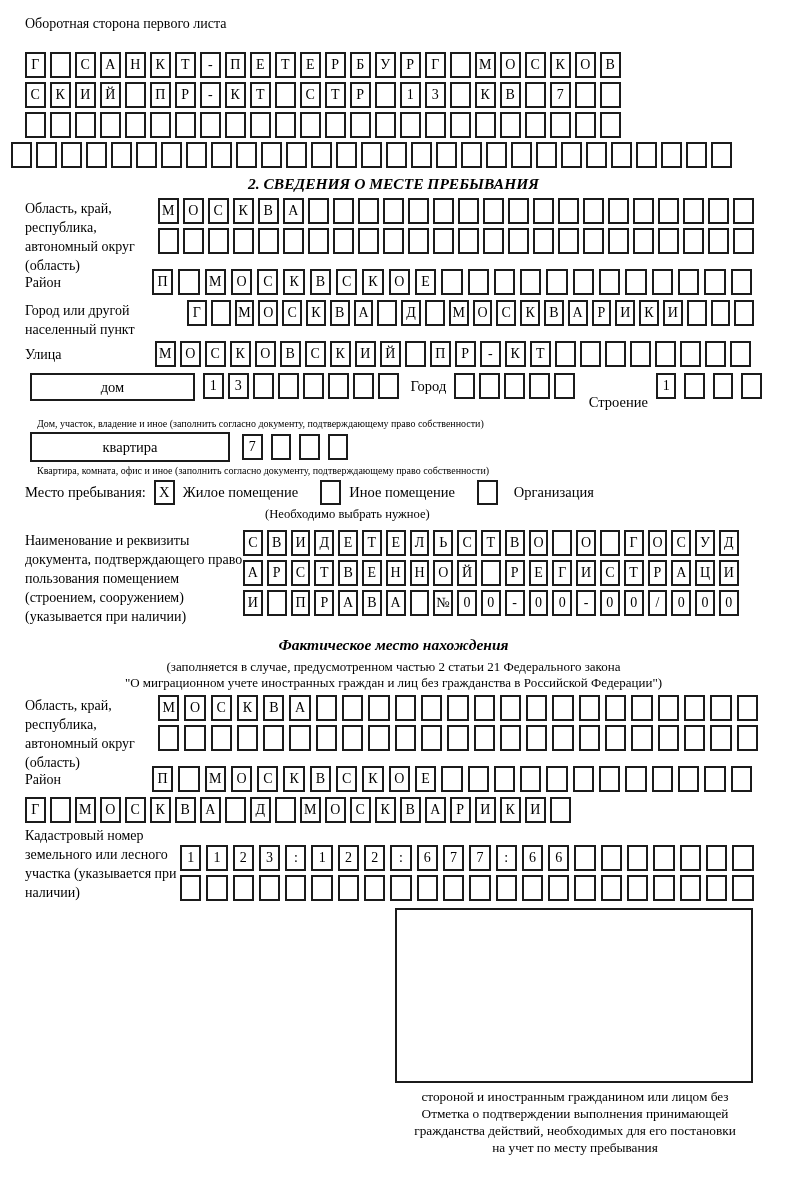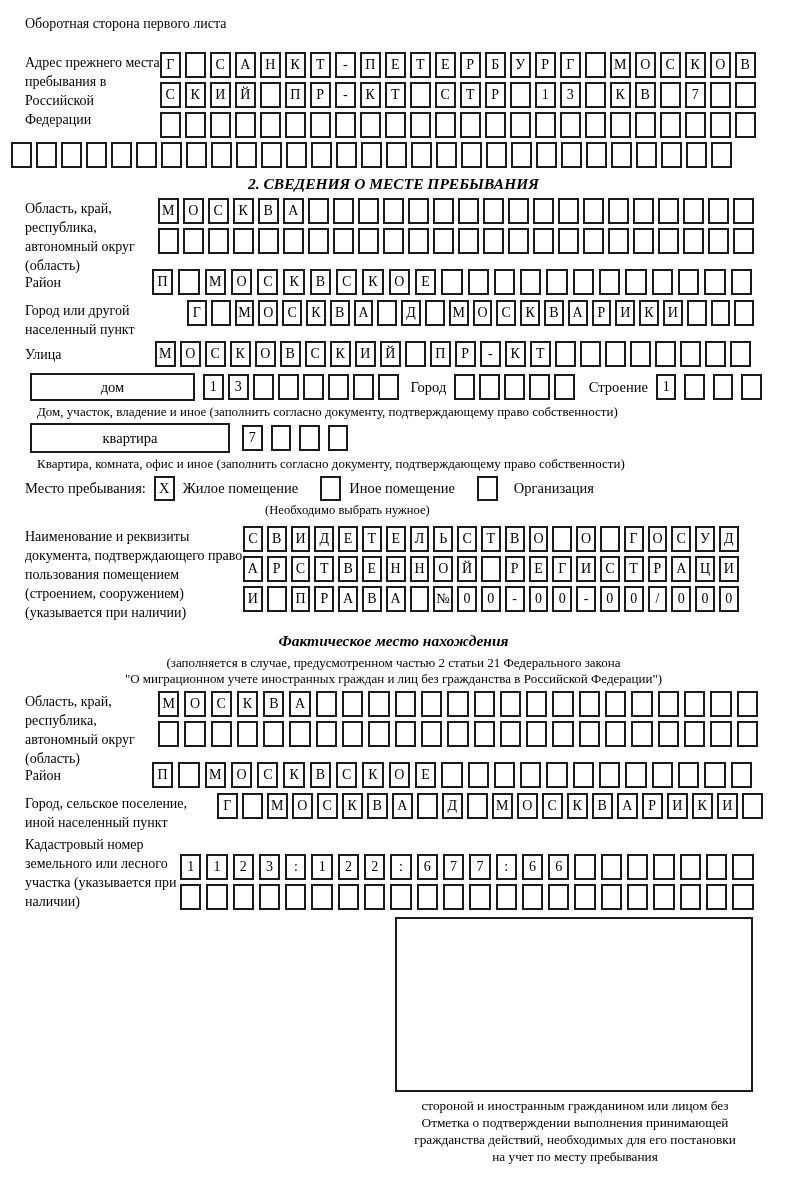--- a/index.html
+++ b/index.html
@@ -17,21 +17,21 @@
   .cellrow{ display:flex;gap:4.5px;flex:none; }
   .cell{
     width:20.5px;height:26px;box-sizing:border-box;flex:none;
     border:2px solid #1b1b1b;text-align:center;
     font-size:14px;line-height:22px;background:#fff;
   }
   .p26{ gap:5px; } .p26 .cell{ width:21.3px; }
   .p24{ gap:4px; } .p24 .cell{ width:19.8px; }
   .fullrow{ margin-left:-14px;margin-top:4px; }
   .note{ font-size:12.6px;text-align:center;margin:4px 0 2px 0; }
-  .note-left{ font-size:13px;text-align:left;margin:3px 0 3px 12px; }
+  .note-left{ font-size:10px;text-align:left;margin:3px 0 3px 12px; }
   .sec-title{ font-size:15.5px;font-weight:bold;text-align:center;margin:7px 0 5px 0;font-style:italic; }
   .sub{ font-size:13px;text-align:center;line-height:16px; }
   .mb4{ margin-bottom:4px; }
   .bigbox{
     box-sizing:border-box;height:28px;border:2px solid #1b1b1b;
     display:flex;align-items:center;justify-content:center;
     font-size:14.5px;flex:none;background:#fff;
   }
   .cbx{
     width:21px;height:25px;box-sizing:border-box;border:2px solid #1b1b1b;
@@ -52,21 +52,20 @@
   .tight{ margin-top:-6px; }
 </style>
 </head>
 <body>
 
 <div class="page">
 
   <div class="hdr">Оборотная сторона первого листа</div>
 
   <div class="frow">
-    <div class="lbl" style="width:135px">Адрес прежнего места пребывания в Российской Федерации</div>
     <div class="grids">
       <div class="cellrow">
           <div class="cell">Г</div>
           <div class="cell"></div>
           <div class="cell">С</div>
           <div class="cell">А</div>
           <div class="cell">Н</div>
           <div class="cell">К</div>
           <div class="cell">Т</div>
           <div class="cell">-</div>
@@ -315,41 +314,41 @@
         <div class="cell"></div>
         <div class="cell"></div>
         <div class="cell"></div>
         <div class="cell"></div>
         <div class="cell"></div>
         <div class="cell"></div>
         <div class="cell"></div>
       </div>
   </div>
 
-  <div class="frow" style="margin-top:5px;align-items:center">
+  <div class="frow" style="margin-top:5px;align-items:flex-start">
     <div class="bigbox" style="width:165px;margin-left:5px;margin-right:8px">дом</div>
     <div class="cellrow">
         <div class="cell">1</div>
         <div class="cell">3</div>
         <div class="cell"></div>
         <div class="cell"></div>
         <div class="cell"></div>
         <div class="cell"></div>
         <div class="cell"></div>
         <div class="cell"></div>
       </div>
     <span class="lbl-inline" style="margin:0 8px 0 12px">Город</span>
     <div class="cellrow">
         <div class="cell"></div>
         <div class="cell"></div>
         <div class="cell"></div>
         <div class="cell"></div>
         <div class="cell"></div>
       </div>
-    <span class="lbl-inline" style="margin:0 8px 0 14px">Строение</span>
+    <span class="lbl-inline" style="margin:16px 8px 0 14px">Строение</span>
     <div class="cellrow" style="gap:8px">
         <div class="cell">1</div>
         <div class="cell"></div>
         <div class="cell"></div>
         <div class="cell"></div>
       </div>
   </div>
   <div class="note-left">Дом, участок, владение и иное (заполнить согласно документу, подтверждающему право собственности)</div>
 
   <div class="frow" style="align-items:center">
@@ -532,21 +531,20 @@
         <div class="cell"></div>
         <div class="cell"></div>
         <div class="cell"></div>
         <div class="cell"></div>
         <div class="cell"></div>
         <div class="cell"></div>
       </div>
   </div>
 
   <div class="frow" style="margin-top:4px">
-    <div class="lbl" style="width:192px">Город, сельское поселение, иной населенный пункт</div>
     <div class="cellrow">
         <div class="cell">Г</div>
         <div class="cell"></div>
         <div class="cell">М</div>
         <div class="cell">О</div>
         <div class="cell">С</div>
         <div class="cell">К</div>
         <div class="cell">В</div>
         <div class="cell">А</div>
         <div class="cell"></div>

